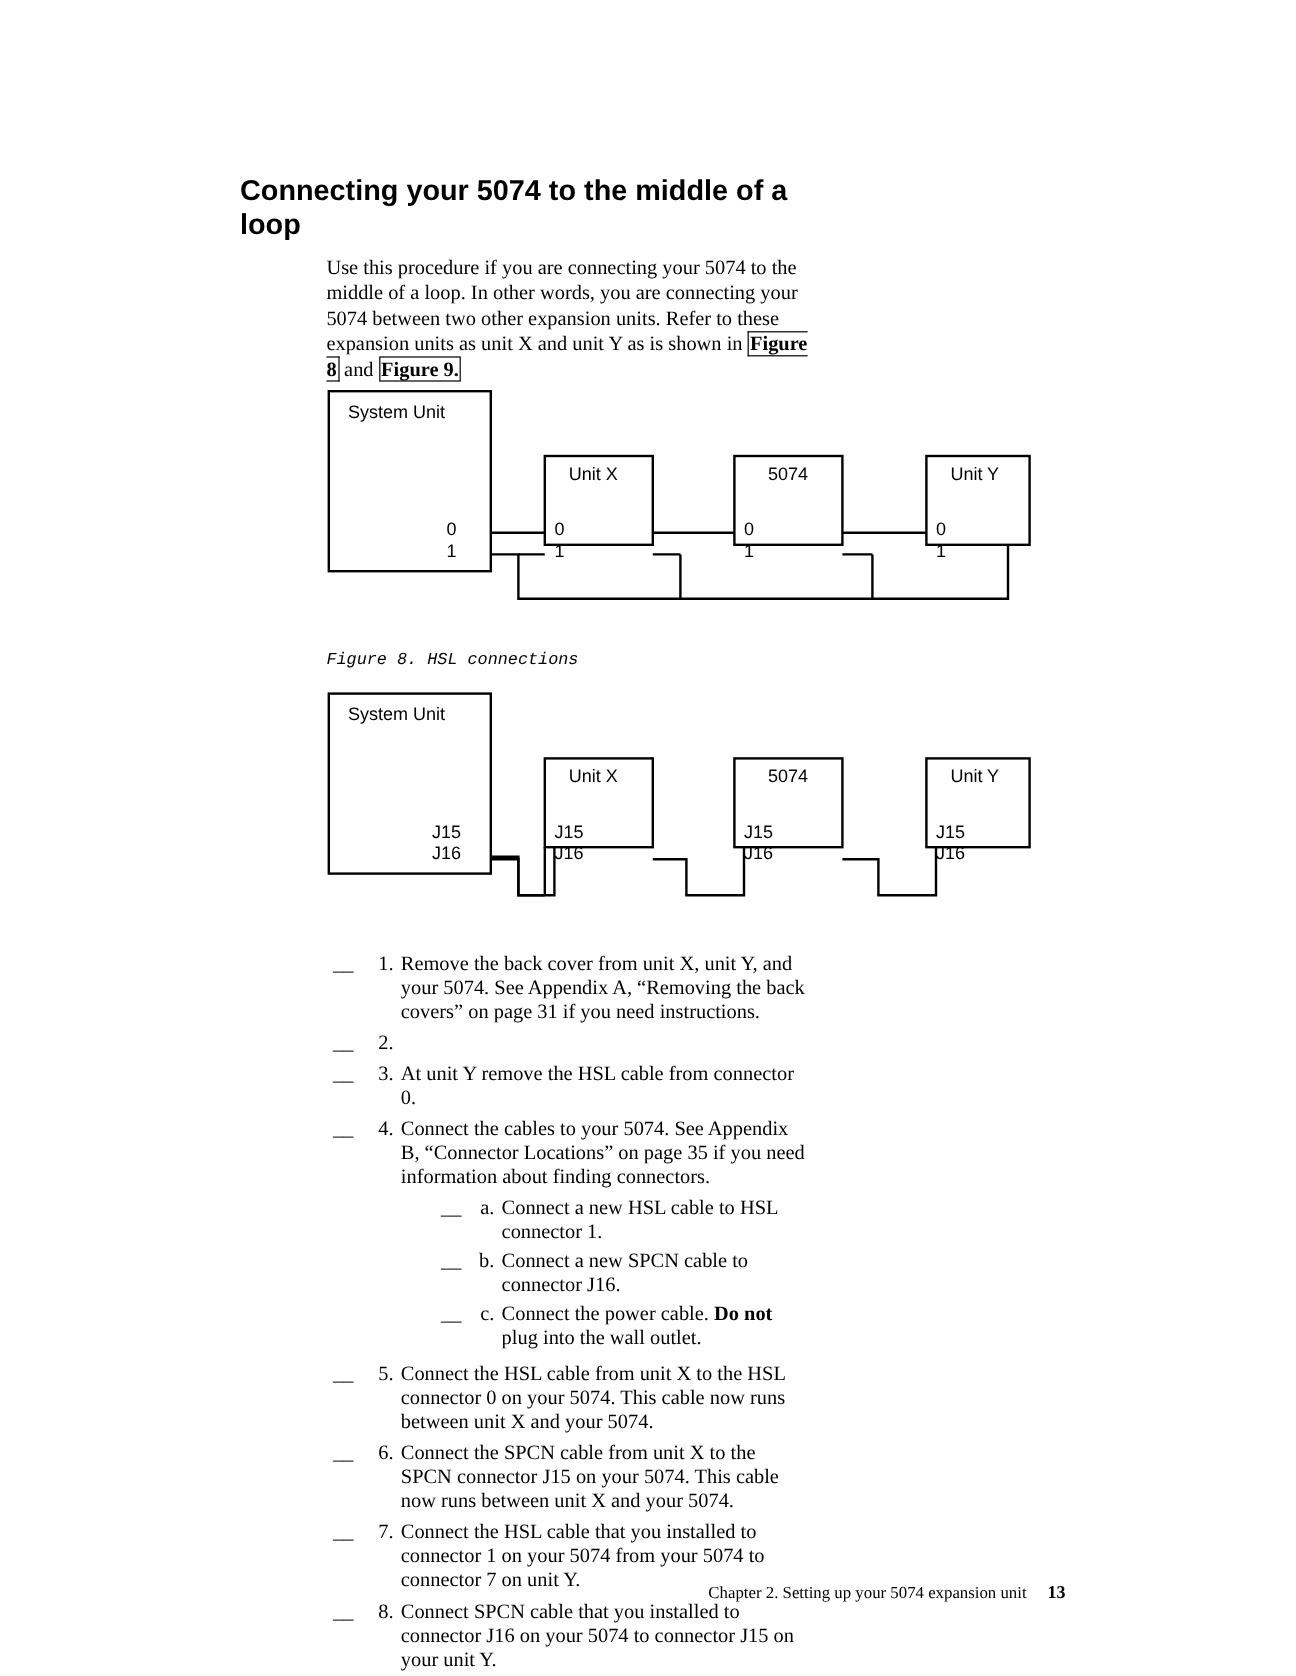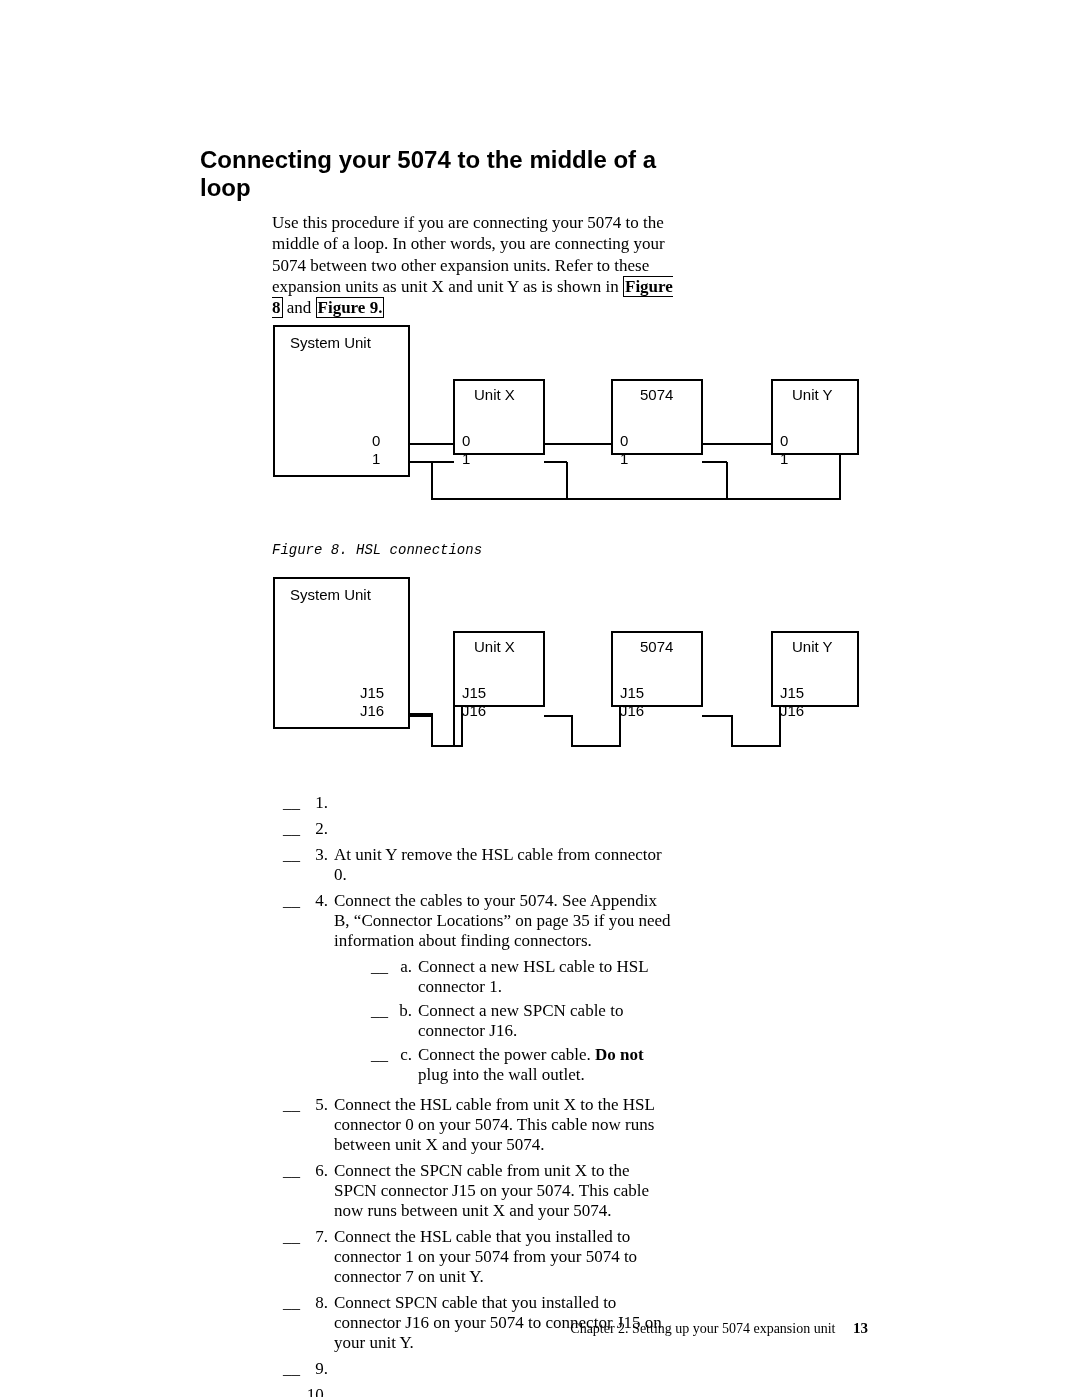--- a/index.html
+++ b/index.html
@@ -51,21 +51,21 @@
     font-size: 17px;
   }
   ol.task > li {
     display: flex;
     align-items: flex-start;
     margin-bottom: 6px;
   }
   ol.task > li .chk {
     width: 28px;
     flex: 0 0 28px;
-    text-align: right;
+    text-align: center;
   }
   ol.task > li .num {
     width: 28px;
     flex: 0 0 28px;
     text-align: right;
     padding-right: 6px;
   }
   ol.task > li .txt { flex: 1; }
   ol.sub {
     list-style: none;
@@ -76,21 +76,21 @@
     display: flex;
     align-items: flex-start;
     margin-bottom: 4px;
   }
   ol.sub > li .chk { width: 24px; flex: 0 0 24px; }
   ol.sub > li .num { width: 24px; flex: 0 0 24px; }
   ol.sub > li .txt { flex: 1; }
   .footer {
     position: absolute;
     bottom: 60px;
-    right: 212px;
+    right: 192px;
     font-size: 14px;
   }
   .footer .pn { font-weight: bold; margin-left: 14px; font-size: 15px; }
   .svg-label { font-family: Arial, Helvetica, sans-serif; font-size: 15px; }
 </style>
 </head>
 <body>
 
 <div class="page">
 
@@ -175,20 +175,21 @@
       <text x="348" y="140">J16</text>
       <text x="508" y="122">J15</text>
       <text x="508" y="140">J16</text>
     </g>
   </svg>
 
   <ol class="task">
     <li>
         <span class="chk">__</span>
         <span class="num">1.</span>
+        <span class="txt">Remove the back cover from unit X, unit Y, and your 5074. See Appendix A, “Removing the back covers” on page 31 if you need instructions.</span>
       </li>
     <li>
         <span class="chk">__</span>
         <span class="num">2.</span>
       </li>
     <li>
         <span class="chk">__</span>
         <span class="num">3.</span>
         <span class="txt">At unit Y remove the HSL cable from connector 0.</span>
       </li>

